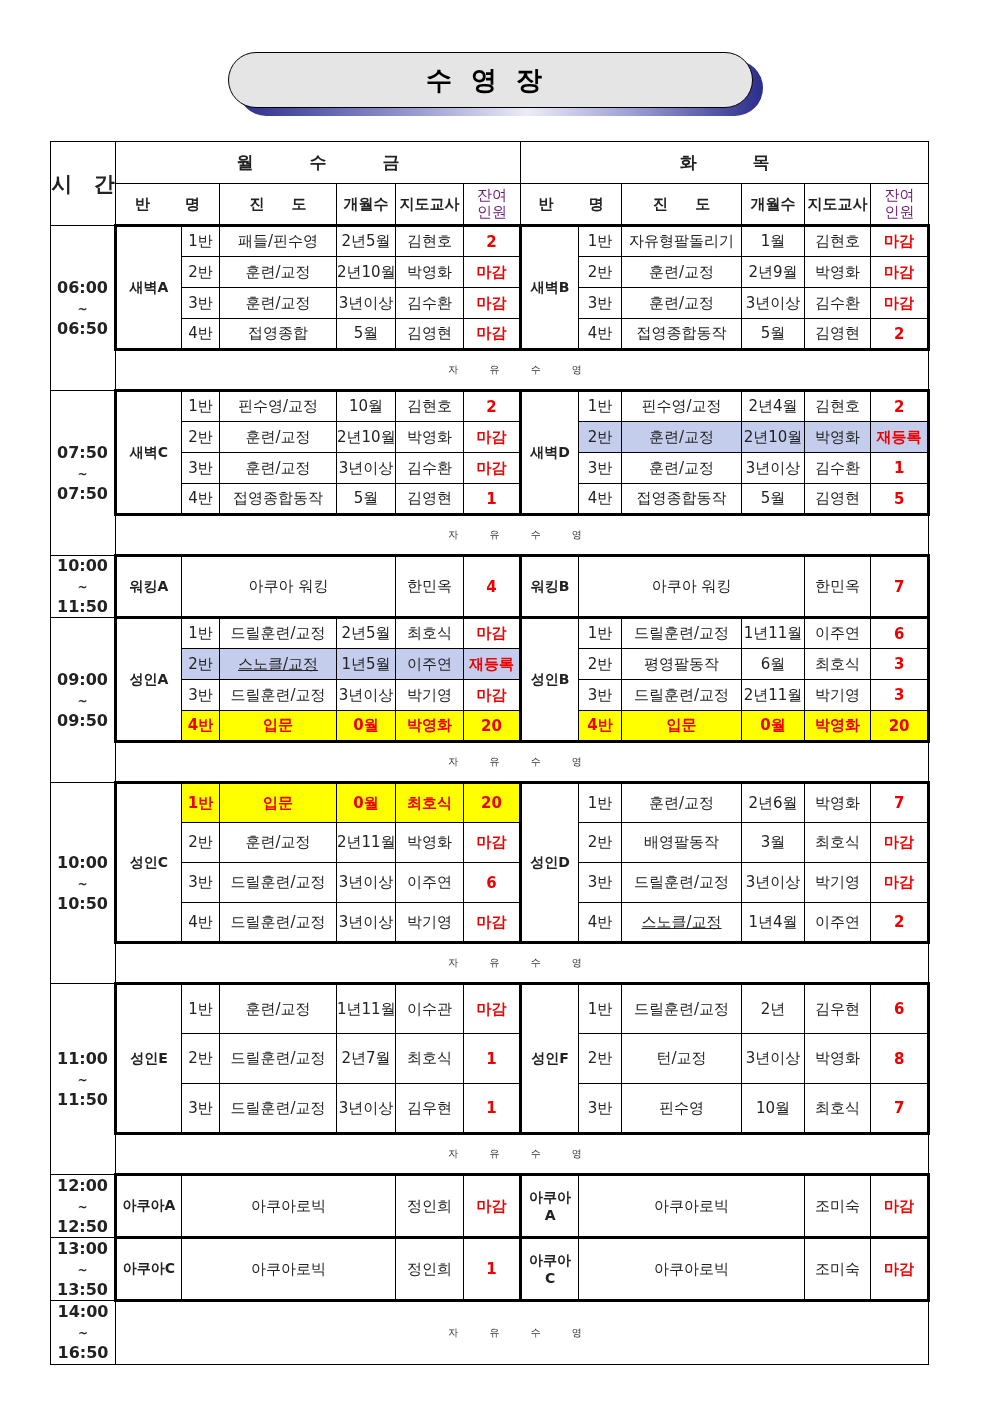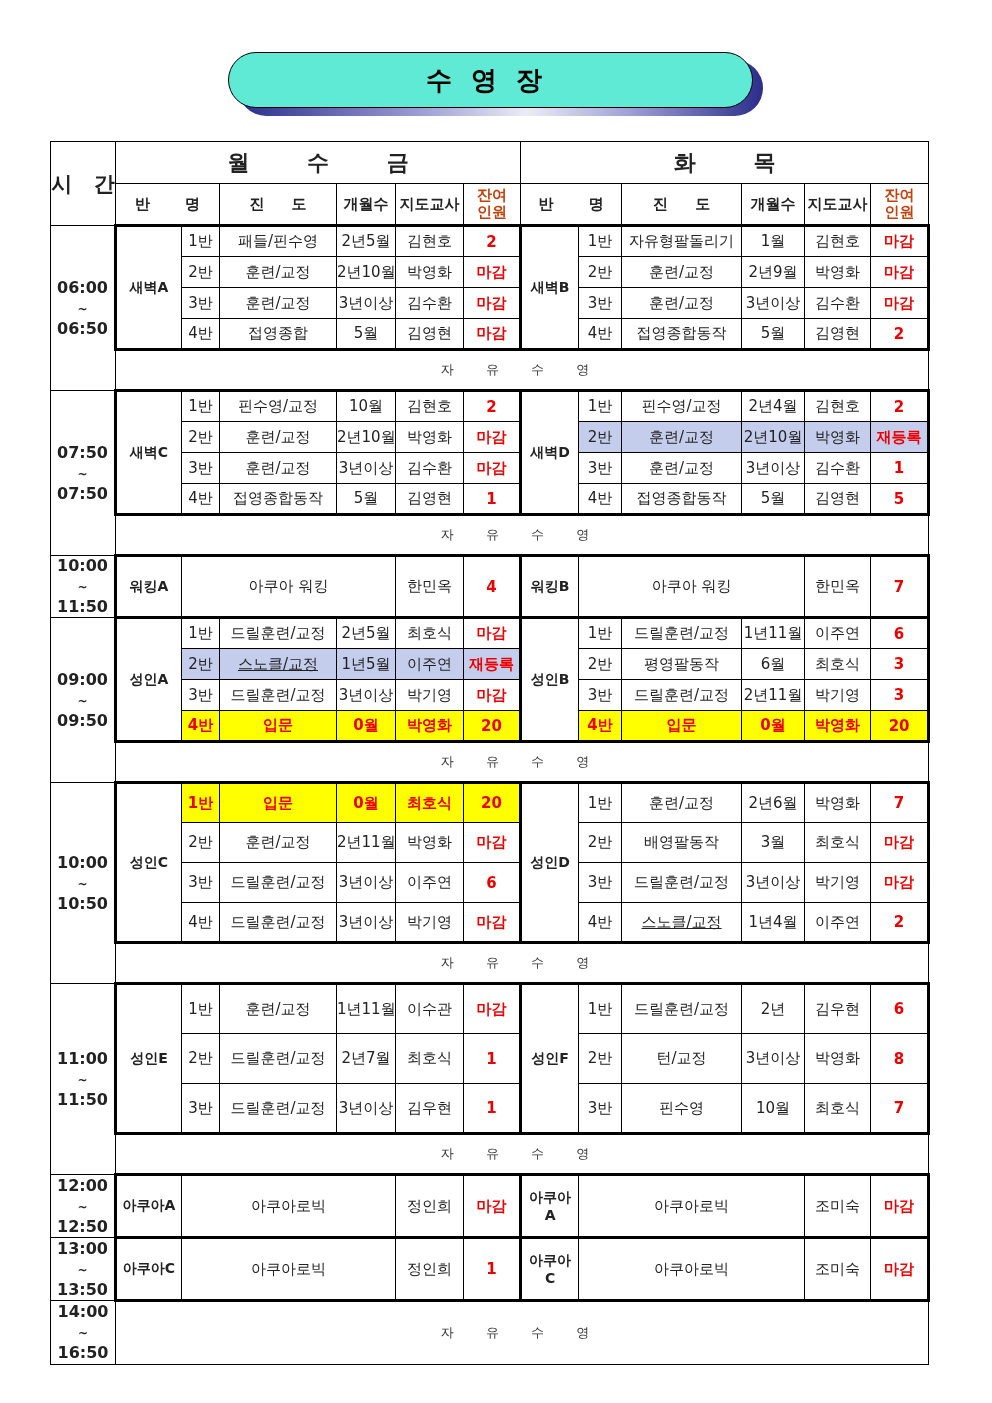--- a/index.html
+++ b/index.html
@@ -1,35 +1,35 @@
 <!DOCTYPE html>
 <html><head>
 <meta charset="utf-8">
 <style>
   html, body { margin:0; padding:0; background:#fff; }
   body { width:992px; height:1403px; position:relative; font-family:"DejaVu Sans", "Liberation Sans", sans-serif; color:#222; }
   .title-wrap { position:absolute; left:228px; top:52px; width:525px; height:56px; }
   .title-shadow { position:absolute; left:10px; top:8px; width:525px; height:56px; border-radius:28px;
     background:linear-gradient(90deg,#2b2d8a 0%,#9c9fd4 35%,#ececf7 55%,#9c9fd4 75%,#2b2d8a 100%); }
-  .title-box { position:absolute; left:0; top:0; width:523px; height:54px; border:1px solid #000; border-radius:28px; background:#5eead4;
+  .title-box { position:absolute; left:0; top:0; width:523px; height:54px; border:1px solid #000; border-radius:28px; background:#e5e5e5;
     display:flex; align-items:center; justify-content:center; font-weight:bold; font-size:26px; letter-spacing:1px; }
   .title-black { color:#000; margin-right:12px; word-spacing:8px; }
   .title-blue { color:#0000ee; word-spacing:8px; }
 
   table.sched { position:absolute; left:50px; top:141px; width:878px; border-collapse:collapse; table-layout:fixed; font-size:15px; }
   table.sched td { border:1px solid #000; text-align:center; vertical-align:middle; padding:0; overflow:hidden; white-space:nowrap; }
   .hdr { font-weight:bold; font-size:15px; }
-  .day { font-weight:bold; font-size:22px; word-spacing:50px; height:41px; }
-  .remain-h { color:#c2410c; font-weight:bold; line-height:17px; }
+  .day { font-weight:bold; font-size:17px; word-spacing:50px; height:41px; }
+  .remain-h { color:#701a75; font-weight:normal; line-height:17px; }
   .time { font-weight:bold; font-size:16px; line-height:20px; }
   .grp { font-weight:bold; font-size:14px; }
   .red { color:#ee0000; font-weight:bold; }
   .blue-row { background:#c5cdec; }
   .yellow { background:#ffff00; color:#ee0000; font-weight:bold; }
-  .free { letter-spacing:14px; color:#333; height:38px; font-size:13px; }
+  .free { letter-spacing:14px; color:#333; height:38px; font-size:10px; }
   .thick-l { border-left:3px solid #000 !important; }
   .thick-r { border-right:3px solid #000 !important; }
   .thick-t { border-top:3px solid #000 !important; }
   .thick-b { border-bottom:3px solid #000 !important; }
   .u { text-decoration:underline; }
 </style>
 </head>
 <body>
 
 <div class="title-wrap">

